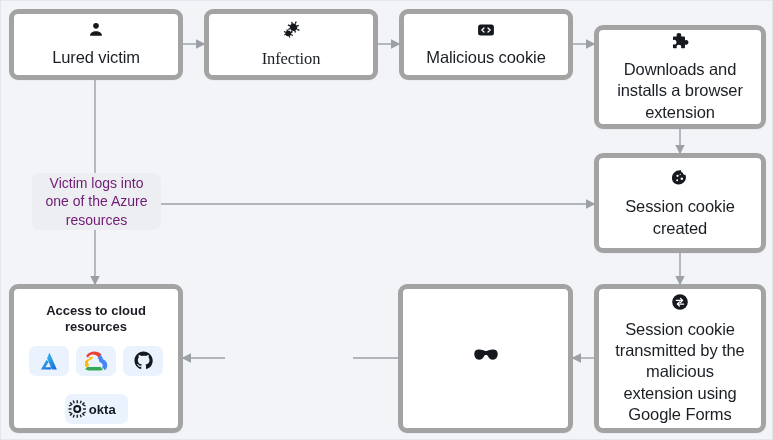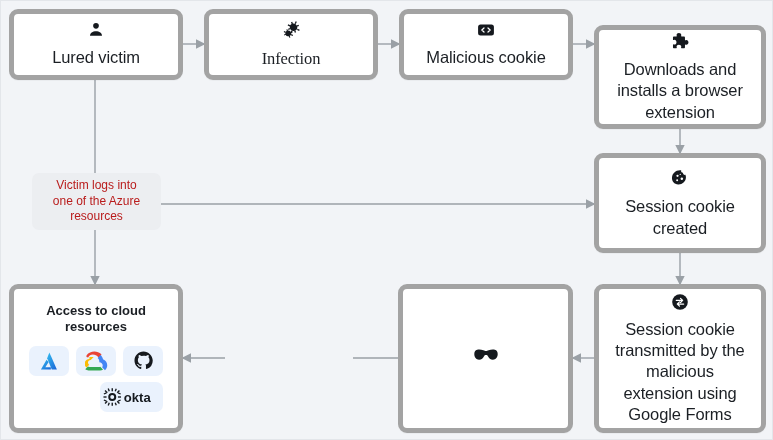--- a/index.html
+++ b/index.html
@@ -51,22 +51,22 @@
   }
   .chip {
     position: absolute;
     background: #eceef1;
     border-radius: 7px;
     box-sizing: border-box;
     display: flex;
     align-items: center;
     justify-content: center;
     text-align: center;
-    color: #b91c1c;
-    font-size: 12px;
+    color: #701a75;
+    font-size: 14px;
     line-height: 1.3;
     padding: 6px 8px;
     z-index: 3;
   }
   .chip .chip-label {
     white-space: pre-line;
   }
   svg.conn {
     position: absolute;
     left: 0;
@@ -86,21 +86,21 @@
   }
   .cloud-title {
     font-size: 13px;
     font-weight: 700;
     color: #1b1f24;
     text-align: center;
     line-height: 1.25;
     margin-bottom: 10px;
     white-space: pre-line;
   }
-  .logo-rows { display: flex; flex-direction: column; gap: 6px; align-items: flex-end; }
+  .logo-rows { display: flex; flex-direction: column; gap: 18px; align-items: center; }
   .logo-row { display: flex; gap: 7px; justify-content: center; }
   .logo-tile {
     background: #eaf2fd;
     border-radius: 7px;
     width: 40px;
     height: 30px;
     display: flex;
     align-items: center;
     justify-content: center;
   }

